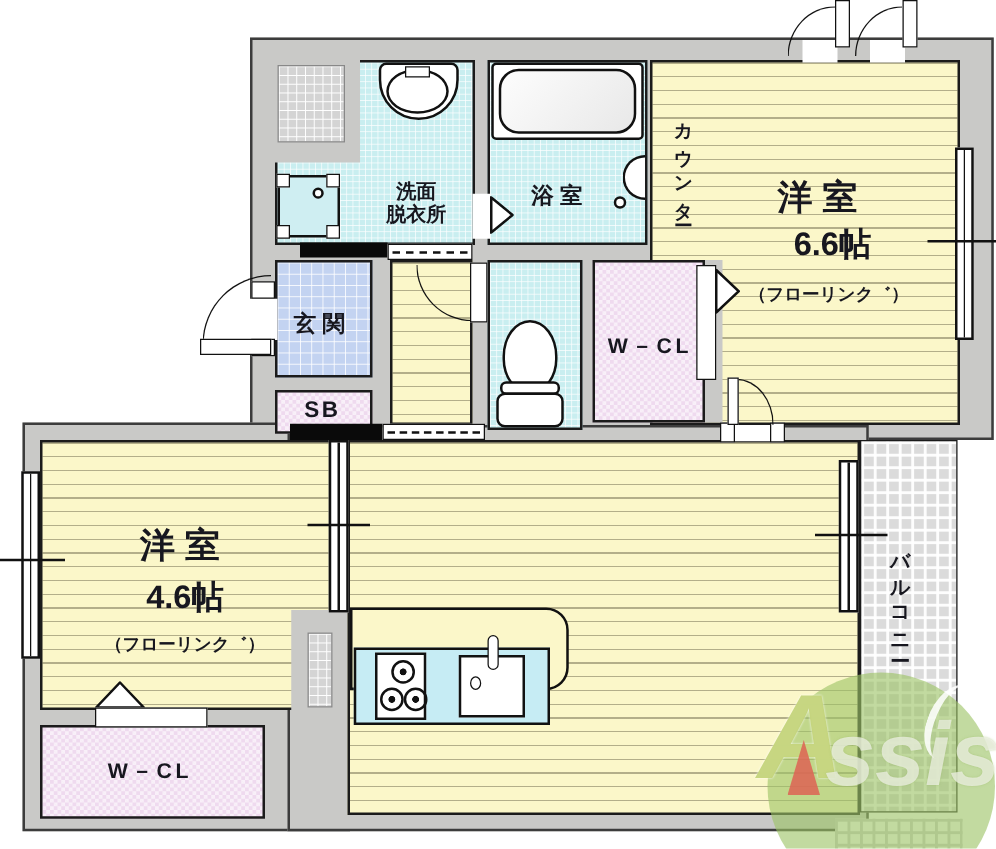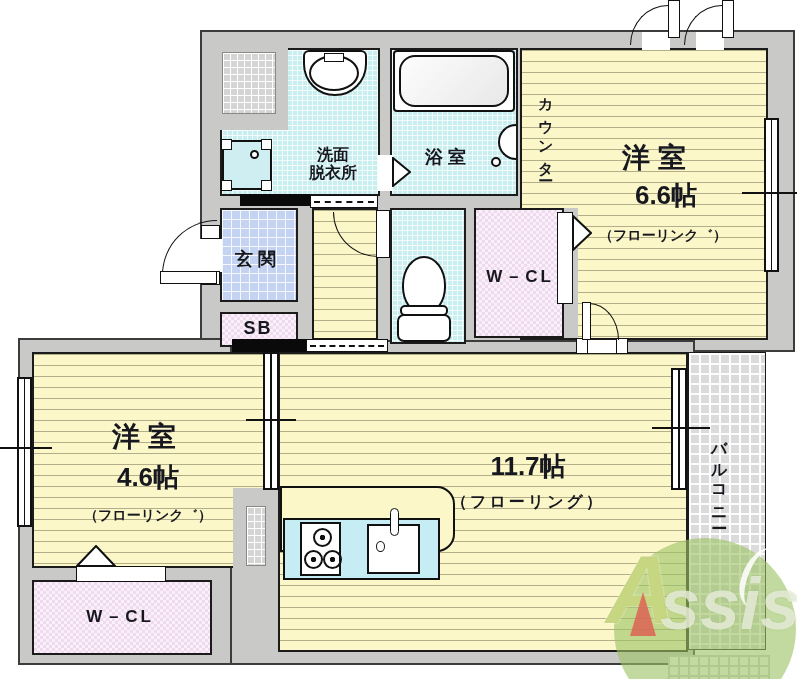--- a/index.html
+++ b/index.html
@@ -219,22 +219,20 @@
   <div class="lbl" style="left:663px;top:235px;font-size:14px;">（フローリンク゛）</div>
 
   <div class="lbl" style="left:520px;top:277px;font-size:17px;letter-spacing:3px;">W－CL</div>
   <div class="lbl" style="left:258px;top:259px;font-size:18px;letter-spacing:5px;">玄関</div>
   <div class="lbl" style="left:258px;top:328px;font-size:18px;letter-spacing:2px;">SB</div>
 
   <div class="lbl" style="left:148px;top:437px;font-size:28px;letter-spacing:8px;">洋室</div>
   <div class="lbl" style="left:148px;top:478px;font-size:26px;">4.6帖</div>
   <div class="lbl" style="left:148px;top:515px;font-size:14px;">（フローリンク゛）</div>
 
-  <div class="lbl" style="left:528px;top:467px;font-size:26px;">11.7帖</div>
-  <div class="lbl" style="left:528px;top:502px;font-size:16px;letter-spacing:3px;">（フローリング）</div>
 
   <div class="lbl" style="left:120px;top:617px;font-size:17px;letter-spacing:3px;">W－CL</div>
   <div class="lbl vtext" style="left:719px;top:477px;font-size:16px;">バルコニー</div>
 
   <div id="wm" class="abs" style="left:0;top:0;width:797px;height:679px;">
     <div class="leafcircle"></div>
     <div class="vein"></div>
     <div class="a-letter">A</div>
     <div class="a-red"></div>
     <div class="rest">ssist</div>

